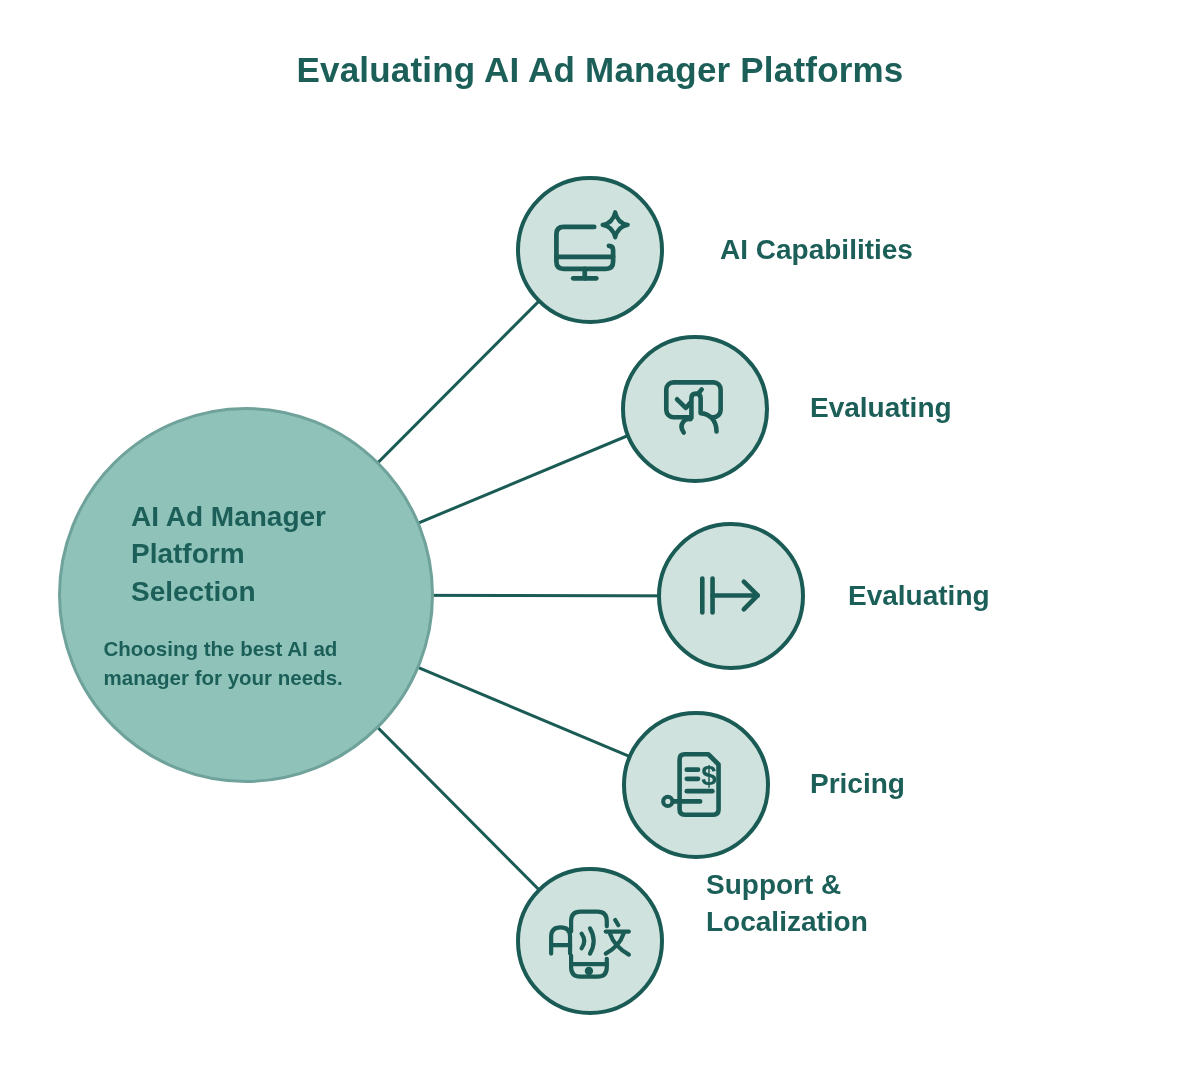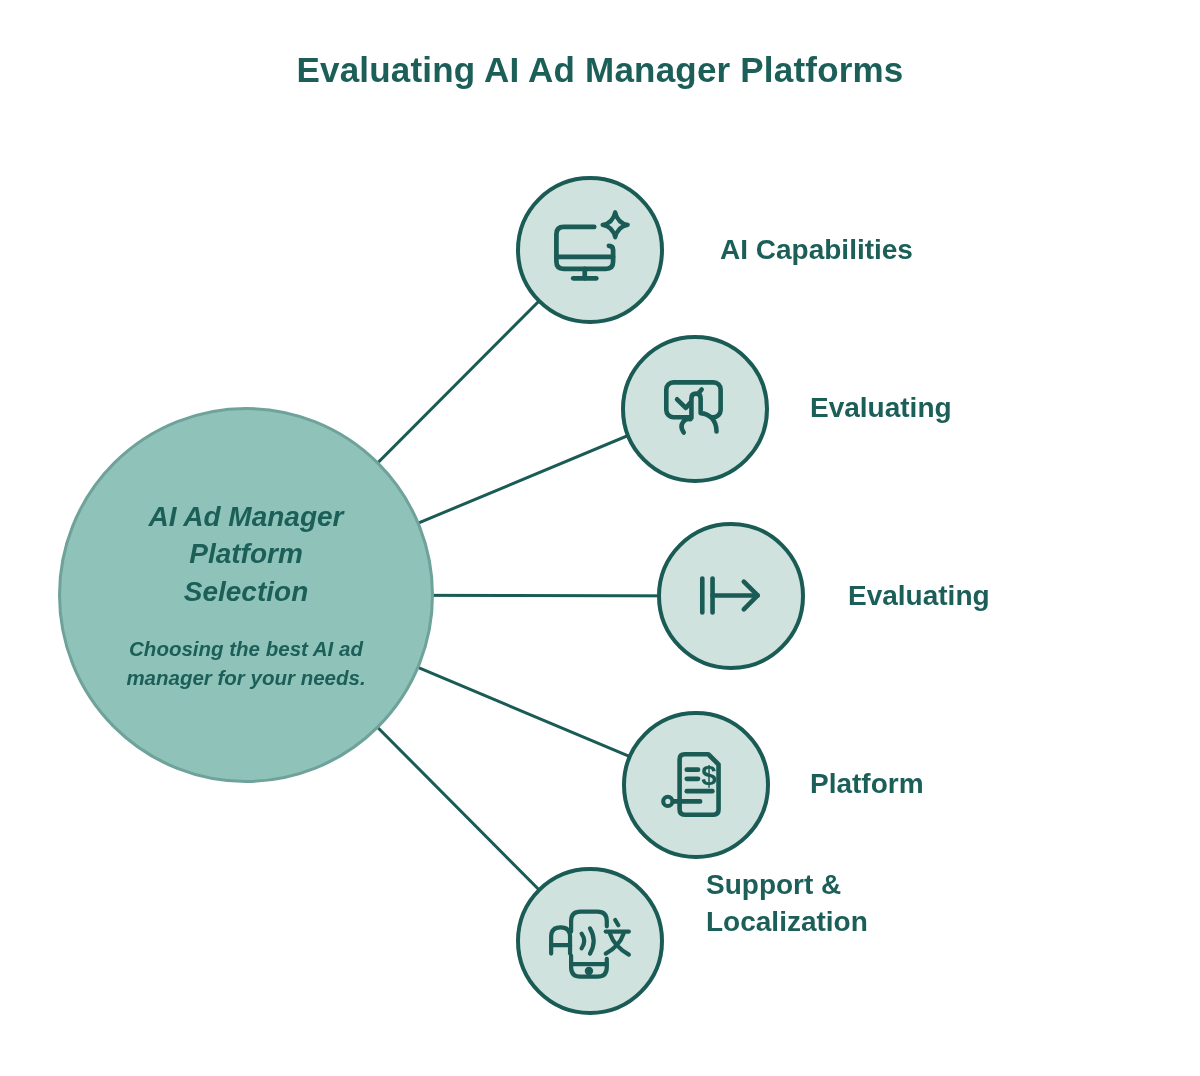--- a/index.html
+++ b/index.html
@@ -36,22 +36,20 @@
     left:58px;top:407px;
     width:376px;height:376px;
     border-radius:50%;
     background:var(--center-fill);
     border:3px solid var(--center-border);
     z-index:1;
     display:flex;
     flex-direction:column;
     align-items:center;
     justify-content:center;
-    text-align:center;
-    font-style:italic;
   }
   .center-title{
     width:230px;
     font-size:28px;
     font-weight:bold;
     line-height:1.34;
     color:var(--text);
   }
   .center-subtitle{
     width:285px;
@@ -154,21 +152,21 @@
         <path d="M52 10 H29 Q24 10 24 15 V64 Q24 69 29 69 H57 Q62 69 62 64 V20 Z"></path>
         <path d="M31 25 H42"></path>
         <path d="M31 34 H42"></path>
         <path d="M31 46 H56"></path>
         <path d="M17 56 H44"></path>
         <circle cx="12.5" cy="56" r="4.5" fill="var(--branch-fill)" stroke-width="4"></circle>
       </g>
       <text x="45" y="40" font-size="27" font-weight="bold" fill="currentColor" font-family="Liberation Sans, DejaVu Sans, sans-serif">$</text>
     </svg>
   </div>
-  <div class="branch-label lbl-b3">Platform</div>
+  <div class="branch-label lbl-b3">Pricing</div>
 
   <div class="branch-circle pos-b4">
     <svg width="84" height="84" viewBox="0 0 80 80" fill="none">
       <g stroke="currentColor" stroke-width="4" stroke-linecap="round" stroke-linejoin="round">
         <path d="M22 31 V21 Q22 12 31 12 H47 Q56 12 56 21 V26"></path>
         <path d="M22 54 V65 Q22 74 31 74 H47 Q56 74 56 65 V57"></path>
         <path d="M22 62 H56"></path>
         <circle cx="39" cy="68.5" r="2" fill="currentColor"></circle>
         <path d="M3 52 V36 Q3 27 12 27 Q21 27 21 36 V52"></path>
         <path d="M3 44 H21"></path>

